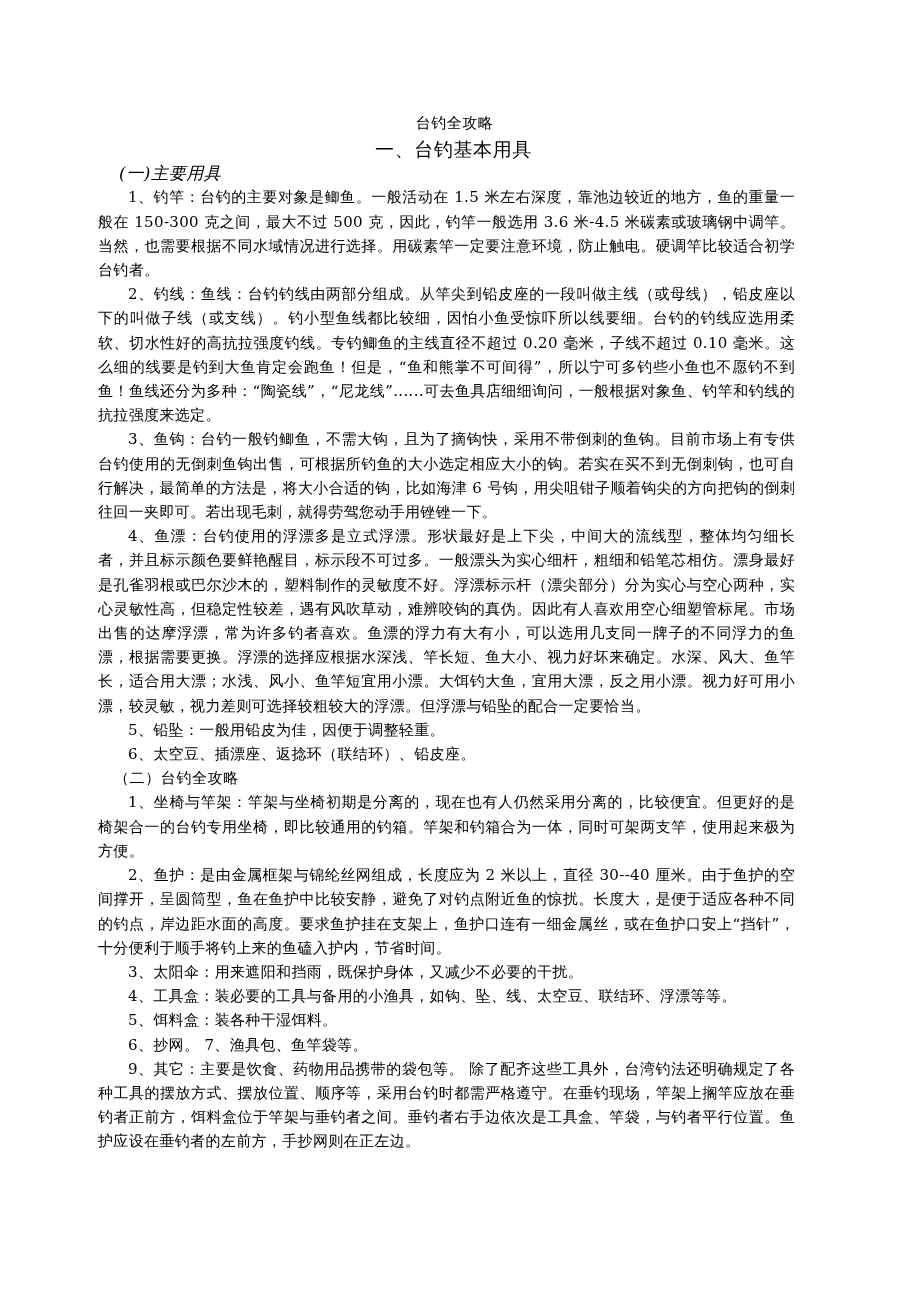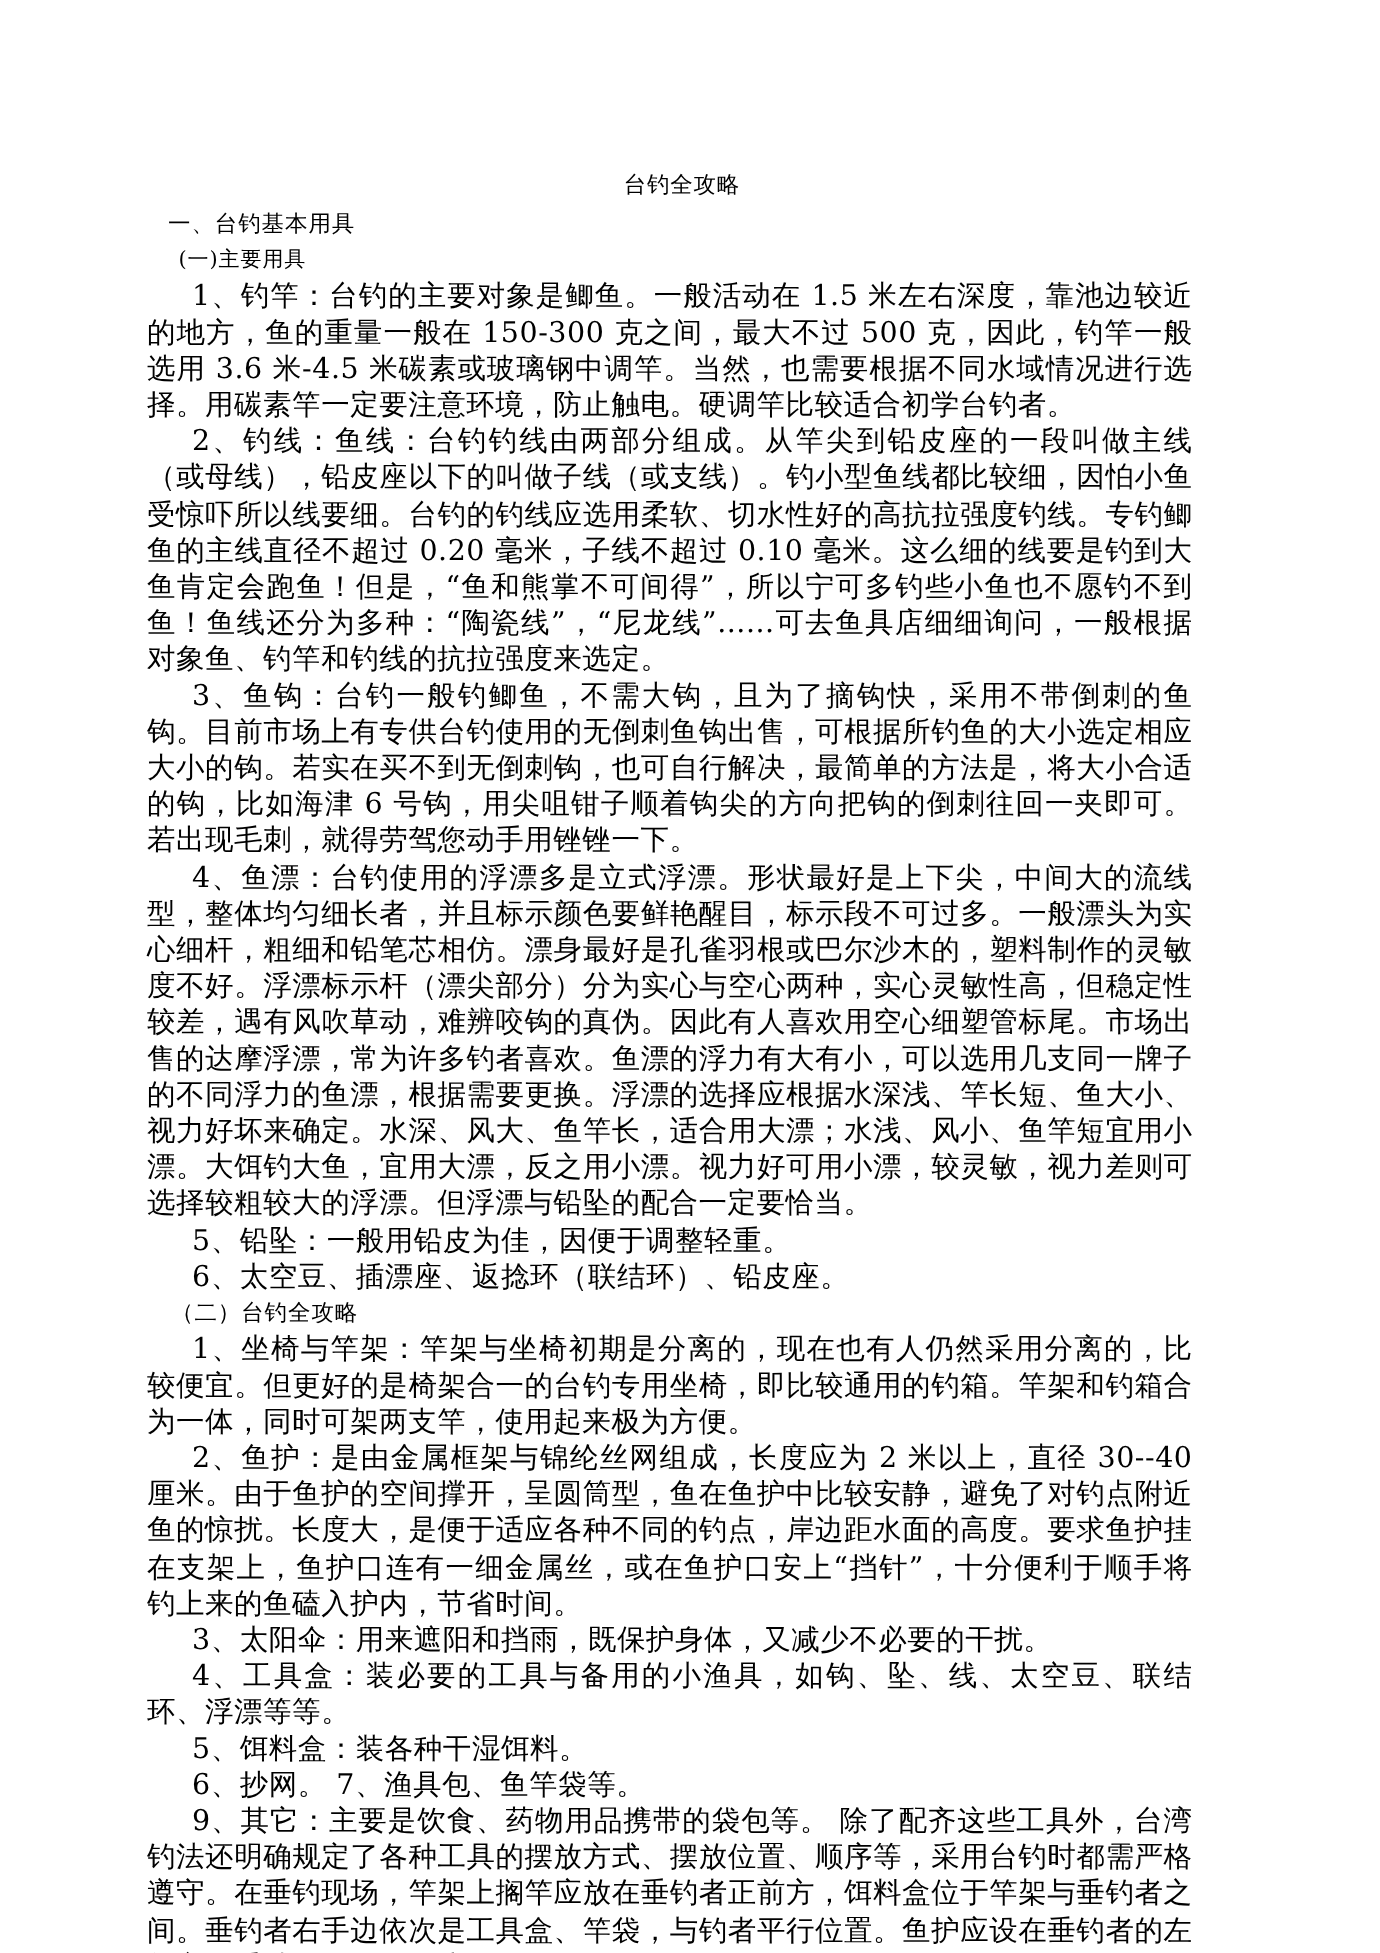--- a/index.html
+++ b/index.html
@@ -24,42 +24,44 @@
     .title {
       text-align: center;
       font-size: 15px;
       line-height: 24px;
       height: 24px;
       margin: 0 0 2px 0;
       letter-spacing: 0.5px;
       padding-left: 16px;
     }
     .para {
-      font-size: 19px;
+      font-size: 15px;
       line-height: 24.2px;
       margin: 0;
       text-align: justify;
       text-align-last: left;
       text-indent: 30px;
       letter-spacing: 0.35px;
       word-break: break-all;
     }
     .heading1 {
-      font-size: 15px;
+      font-size: 19px;
       line-height: 24.2px;
       margin: 0;
       text-indent: 14px;
       letter-spacing: 0.6px;
+      text-align: center;
     }
     .heading2 {
-      font-size: 14px;
+      font-size: 17px;
       line-height: 24.2px;
       margin: 0;
       text-indent: 21px;
       letter-spacing: 0.6px;
+      font-style: italic;
     }
     .heading2b {
       font-size: 15px;
       line-height: 24.2px;
       margin: 0;
       text-indent: 16px;
       letter-spacing: 0.6px;
     }
   </style>
 </head>

